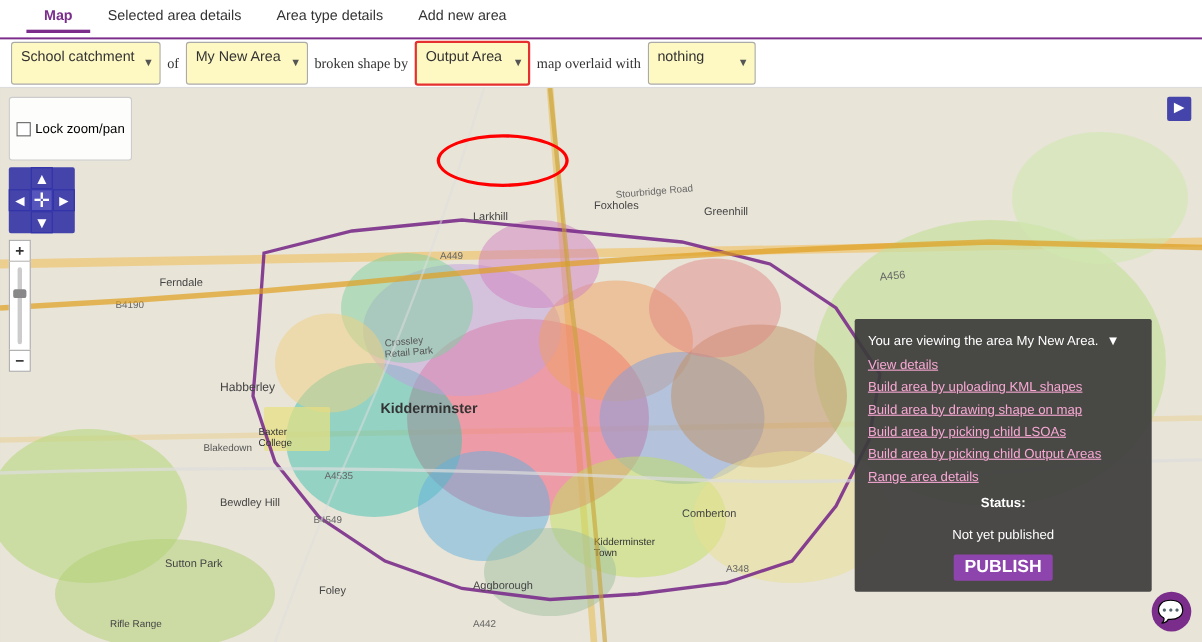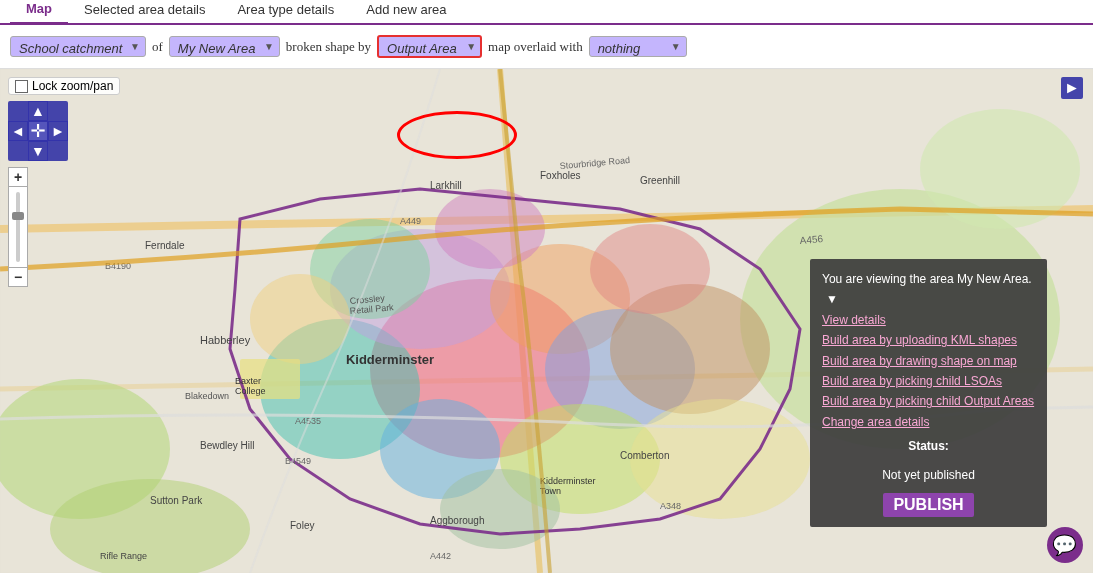--- a/index.html
+++ b/index.html
@@ -1,24 +1,24 @@
 <!DOCTYPE html>
 <html><head>
   <meta charset="utf-8">
   <style>
     * { box-sizing: border-box; margin: 0; padding: 0; }
     body { font-family: Arial, sans-serif; font-size: 13px; background: #fff; width: 1093px; height: 584px; overflow: hidden; }
 
     
     .tabs {
       display: flex;
-      align-items: flex-end;
+      align-items: flex-start;
       border-bottom: 2px solid #7b2d8b;
-      padding: 0 10px;
-      height: 25px;
+      padding: 0 24px;
+      height: 36px;
       background: #fff;
     }
     .tab {
       padding: 6px 16px;
       cursor: pointer;
       font-size: 13px;
       color: #333;
       border: none;
       background: none;
       white-space: nowrap;
@@ -48,26 +48,25 @@
     }
     .select-wrapper {
       position: relative;
       display: inline-flex;
       align-items: center;
     }
     .toolbar select {
       appearance: none;
       border: 1px solid #aaa;
       border-radius: 3px;
-      padding: 4px 22px 0 8px;
+      padding: 4px 22px 18px 8px;
       font-size: 13px;
-      background: #c4b5fd;
+      background: #fef9c3;
       cursor: pointer;
       color: #333;
-      font-style: italic;
     }
     .select-arrow {
       position: absolute;
       right: 6px;
       pointer-events: none;
       font-size: 10px;
       color: #555;
     }
     .output-area-wrapper select {
       border: 2px solid #e63030;
@@ -99,21 +98,21 @@
       display: flex;
       flex-direction: column;
       gap: 2px;
       z-index: 10;
     }
     .lock-zoom {
       display: flex;
       align-items: center;
       gap: 4px;
       background: rgba(255,255,255,0.9);
-      padding: 1px 6px;
+      padding: 21px 6px;
       border: 1px solid #ccc;
       border-radius: 3px;
       font-size: 12px;
       cursor: pointer;
     }
     .nav-cross {
       display: grid;
       grid-template-columns: 20px 20px 20px;
       grid-template-rows: 20px 20px 20px;
       margin-top: 4px;
@@ -203,21 +202,21 @@
       cursor: pointer;
       font-size: 16px;
       border-radius: 2px;
     }
 
     
     .info-panel {
       position: absolute;
       bottom: 10px;
       right: 10px;
-      width: 237px;
+      width: 270px;
       background: rgba(60, 60, 60, 0.92);
       color: #fff;
       padding: 10px 12px;
       font-size: 12px;
       line-height: 1.7;
       z-index: 20;
       border-radius: 2px;
     }
     .info-panel a {
       color: #f9a8d4;
@@ -446,21 +445,21 @@
   <div class="info-panel" style="bottom: 46px; right: 46px;">
     <div>
       <span>You are viewing the area My New Area.</span>
       <span style="cursor:pointer; margin-left:4px;">▼</span>
     </div>
     <div><a>View details</a></div>
     <div><a>Build area by uploading KML shapes</a></div>
     <div><a>Build area by drawing shape on map</a></div>
     <div><a>Build area by picking child LSOAs</a></div>
     <div><a>Build area by picking child Output Areas</a></div>
-    <div><a>Change area details</a></div>
+    <div><a>Range area details</a></div>
     <div class="info-status">
       <strong>Status:</strong>
       <span>Not yet published</span>
       <button class="publish-btn">PUBLISH</button>
     </div>
   </div>
 
   <div class="chat-btn">
     <span>💬</span>
   </div>

